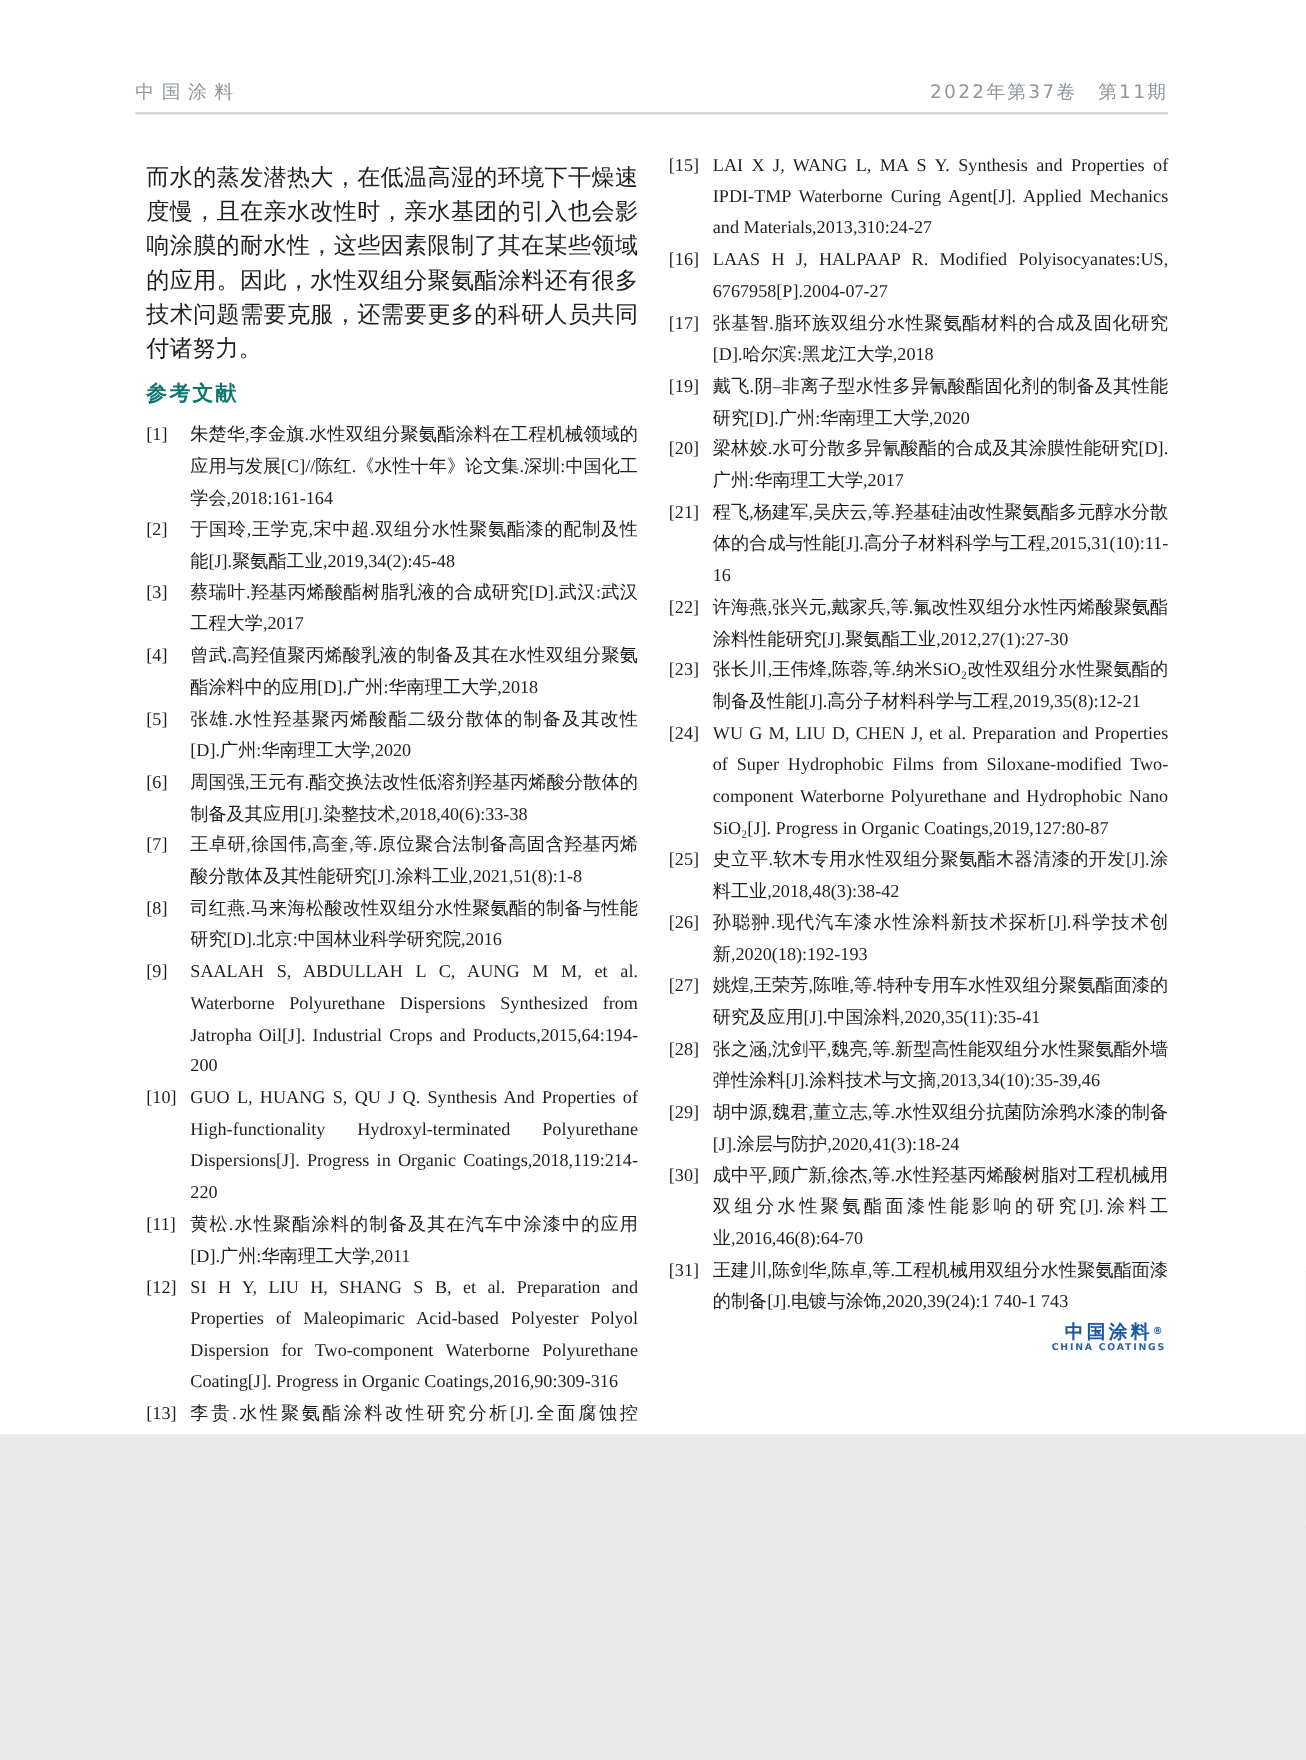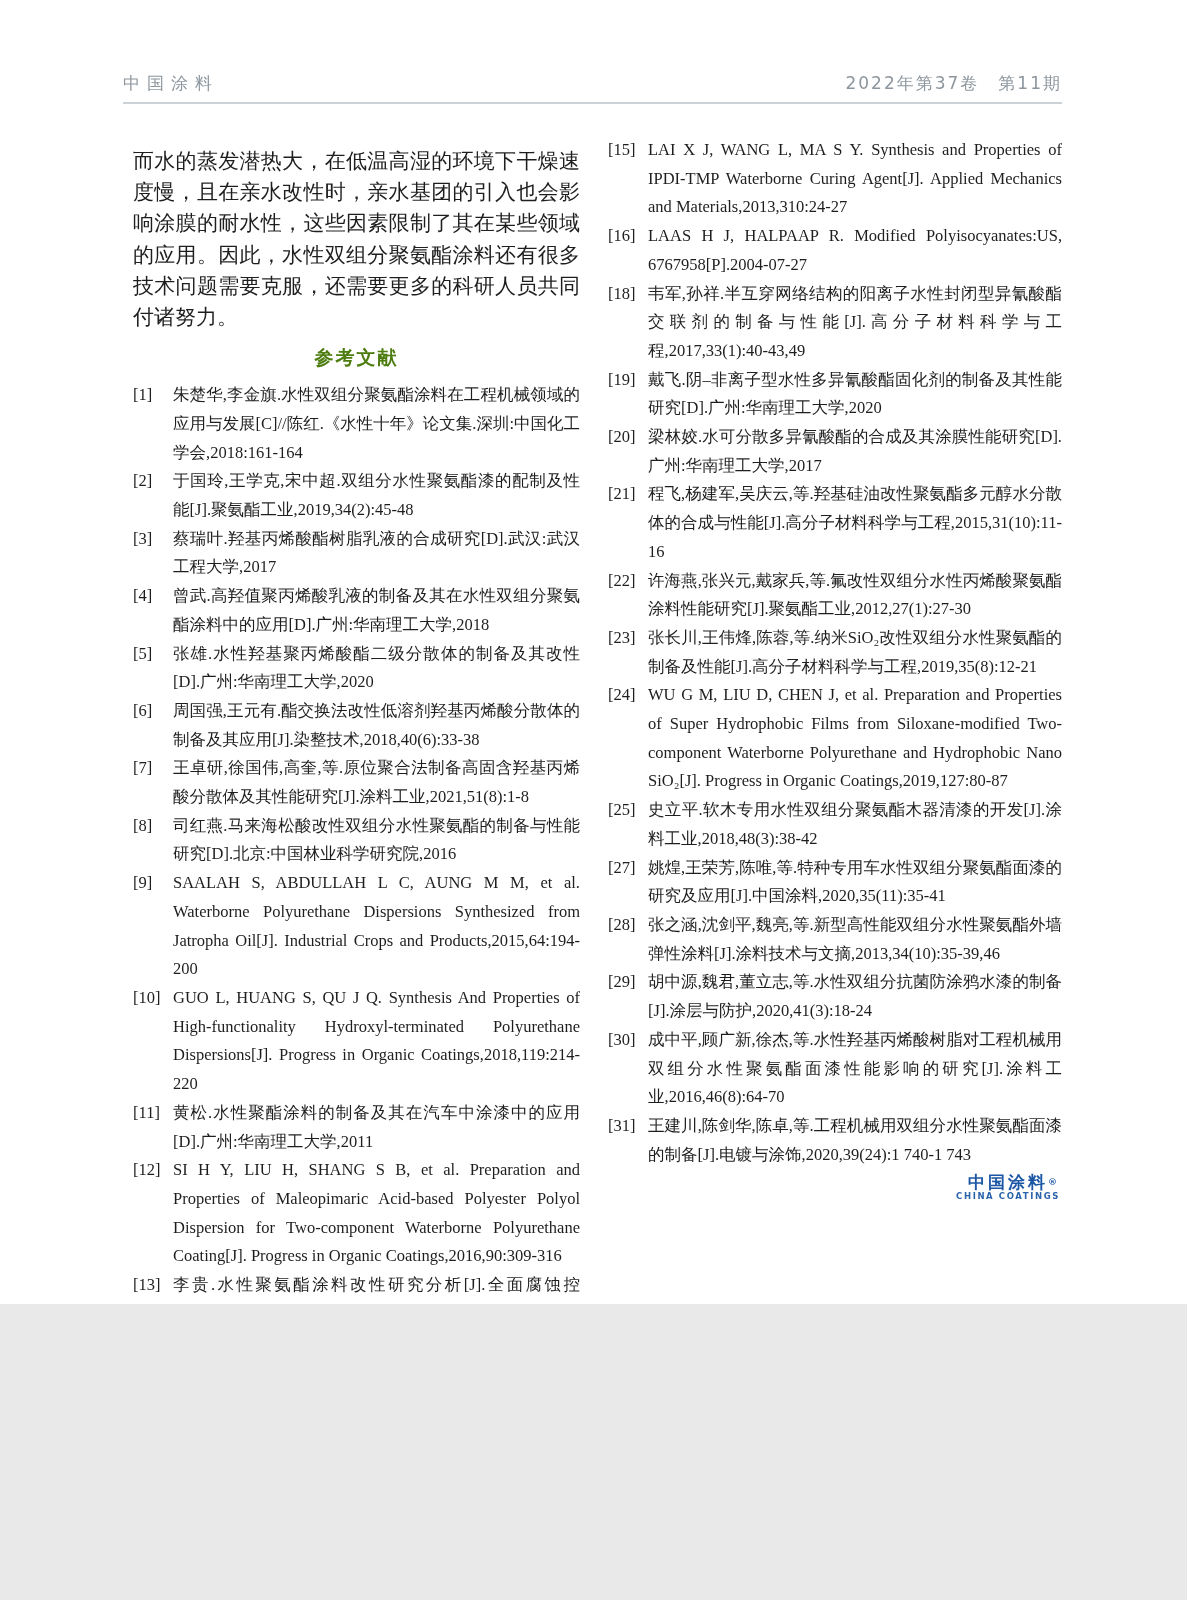--- a/index.html
+++ b/index.html
@@ -26,25 +26,25 @@
   
   .col{position:absolute;top:130px;}
   .col-left{left:133px;width:447px;}
   .col-right{left:608px;top:136px;width:454px;}
   .intro{
     font-size:21px;line-height:31.2px;
     text-align:justify;
     margin:16px 0 12px 0;
   }
   .refs-heading{
-    text-align:center;
+    text-align:left;
     font-family:"DejaVu Sans","Liberation Sans",sans-serif;
     font-weight:700;
     font-size:19px;
-    color:#4d7c0f;
+    color:#0f766e;
     margin:0 0 10px 0;
     letter-spacing:2px;
   }
   .ref-list{width:100%;}
   .ref-item{
     display:flex;
     font-size:16.5px;
     line-height:28.7px;
   }
   .ref-num{
@@ -173,22 +173,22 @@
     <div class="ref-list" id="refs-right">
         <div class="ref-item">
           <span class="ref-num">[15]</span>
           <span class="ref-text">LAI X J, WANG L, MA S Y. Synthesis and Properties of IPDI-TMP Waterborne Curing Agent[J]. Applied Mechanics and Materials,2013,310:24-27</span>
         </div>
         <div class="ref-item">
           <span class="ref-num">[16]</span>
           <span class="ref-text">LAAS H J, HALPAAP R. Modified Polyisocyanates:US, 6767958[P].2004-07-27</span>
         </div>
         <div class="ref-item">
-          <span class="ref-num">[18]</span>
-          <span class="ref-text">韦军,孙祥.半互穿网络结构的阳离子水性封闭型异氰酸酯交联剂的制备与性能[J].高分子材料科学与工程,2017,33(1):40-43,49</span>
+          <span class="ref-num">[17]</span>
+          <span class="ref-text">张基智.脂环族双组分水性聚氨酯材料的合成及固化研究[D].哈尔滨:黑龙江大学,2018</span>
         </div>
         <div class="ref-item">
           <span class="ref-num">[19]</span>
           <span class="ref-text">戴飞.阴–非离子型水性多异氰酸酯固化剂的制备及其性能研究[D].广州:华南理工大学,2020</span>
         </div>
         <div class="ref-item">
           <span class="ref-num">[20]</span>
           <span class="ref-text">梁林姣.水可分散多异氰酸酯的合成及其涂膜性能研究[D].广州:华南理工大学,2017</span>
         </div>
         <div class="ref-item">
@@ -203,20 +203,24 @@
           <span class="ref-num">[23]</span>
           <span class="ref-text">张长川,王伟烽,陈蓉,等.纳米SiO₂改性双组分水性聚氨酯的制备及性能[J].高分子材料科学与工程,2019,35(8):12-21</span>
         </div>
         <div class="ref-item">
           <span class="ref-num">[24]</span>
           <span class="ref-text">WU G M, LIU D, CHEN J, et al. Preparation and Properties of Super Hydrophobic Films from Siloxane-modified Two-component Waterborne Polyurethane and Hydrophobic Nano SiO₂[J]. Progress in Organic Coatings,2019,127:80-87</span>
         </div>
         <div class="ref-item">
           <span class="ref-num">[25]</span>
           <span class="ref-text">史立平.软木专用水性双组分聚氨酯木器清漆的开发[J].涂料工业,2018,48(3):38-42</span>
+        </div>
+        <div class="ref-item">
+          <span class="ref-num">[26]</span>
+          <span class="ref-text">孙聪翀.现代汽车漆水性涂料新技术探析[J].科学技术创新,2020(18):192-193</span>
         </div>
         <div class="ref-item">
           <span class="ref-num">[27]</span>
           <span class="ref-text">姚煌,王荣芳,陈唯,等.特种专用车水性双组分聚氨酯面漆的研究及应用[J].中国涂料,2020,35(11):35-41</span>
         </div>
         <div class="ref-item">
           <span class="ref-num">[28]</span>
           <span class="ref-text">张之涵,沈剑平,魏亮,等.新型高性能双组分水性聚氨酯外墙弹性涂料[J].涂料技术与文摘,2013,34(10):35-39,46</span>
         </div>
         <div class="ref-item">

